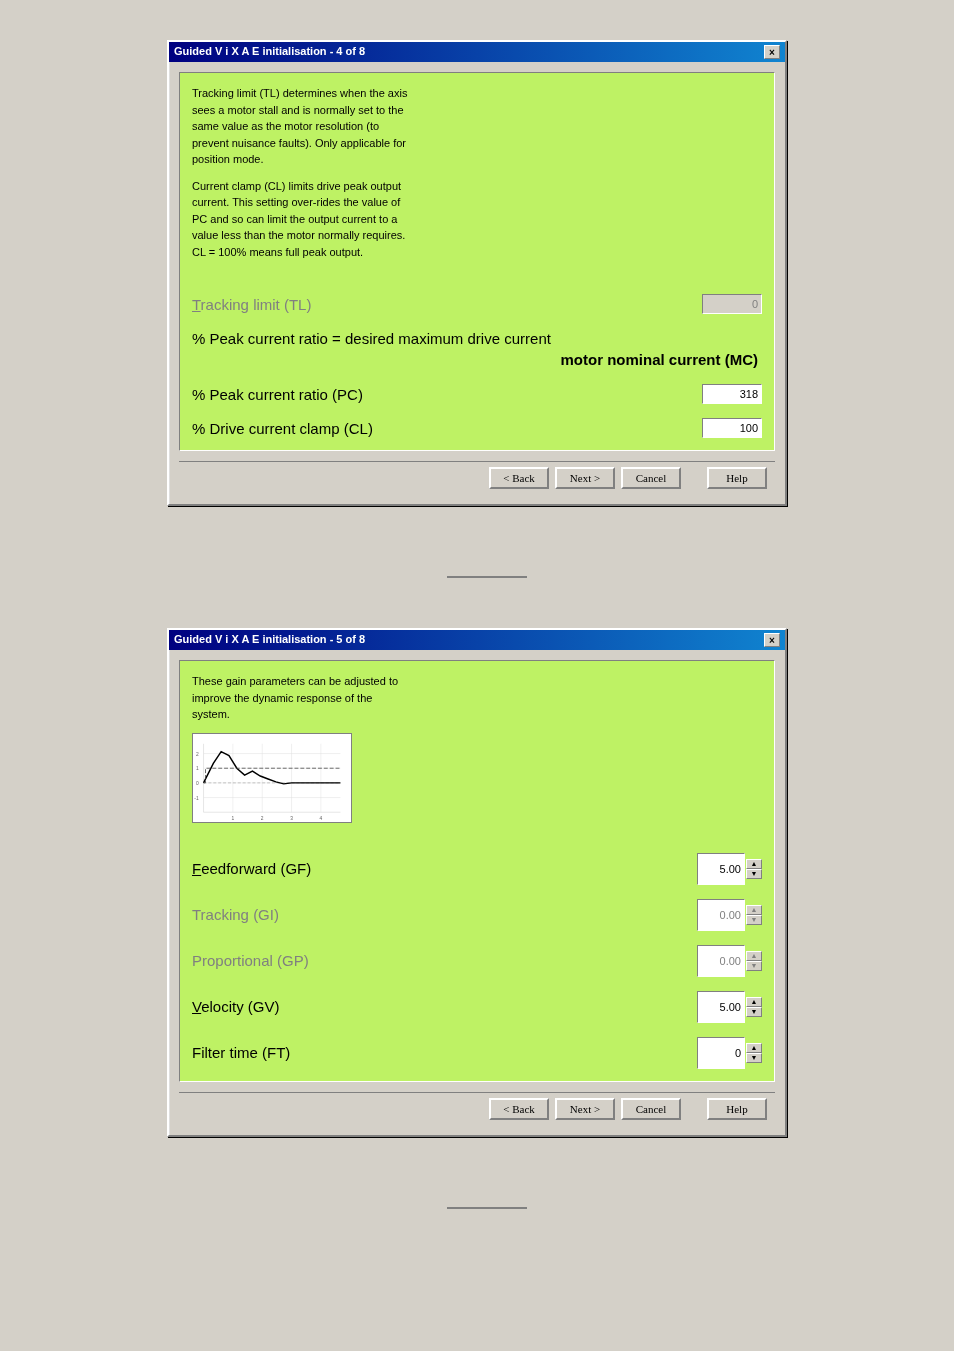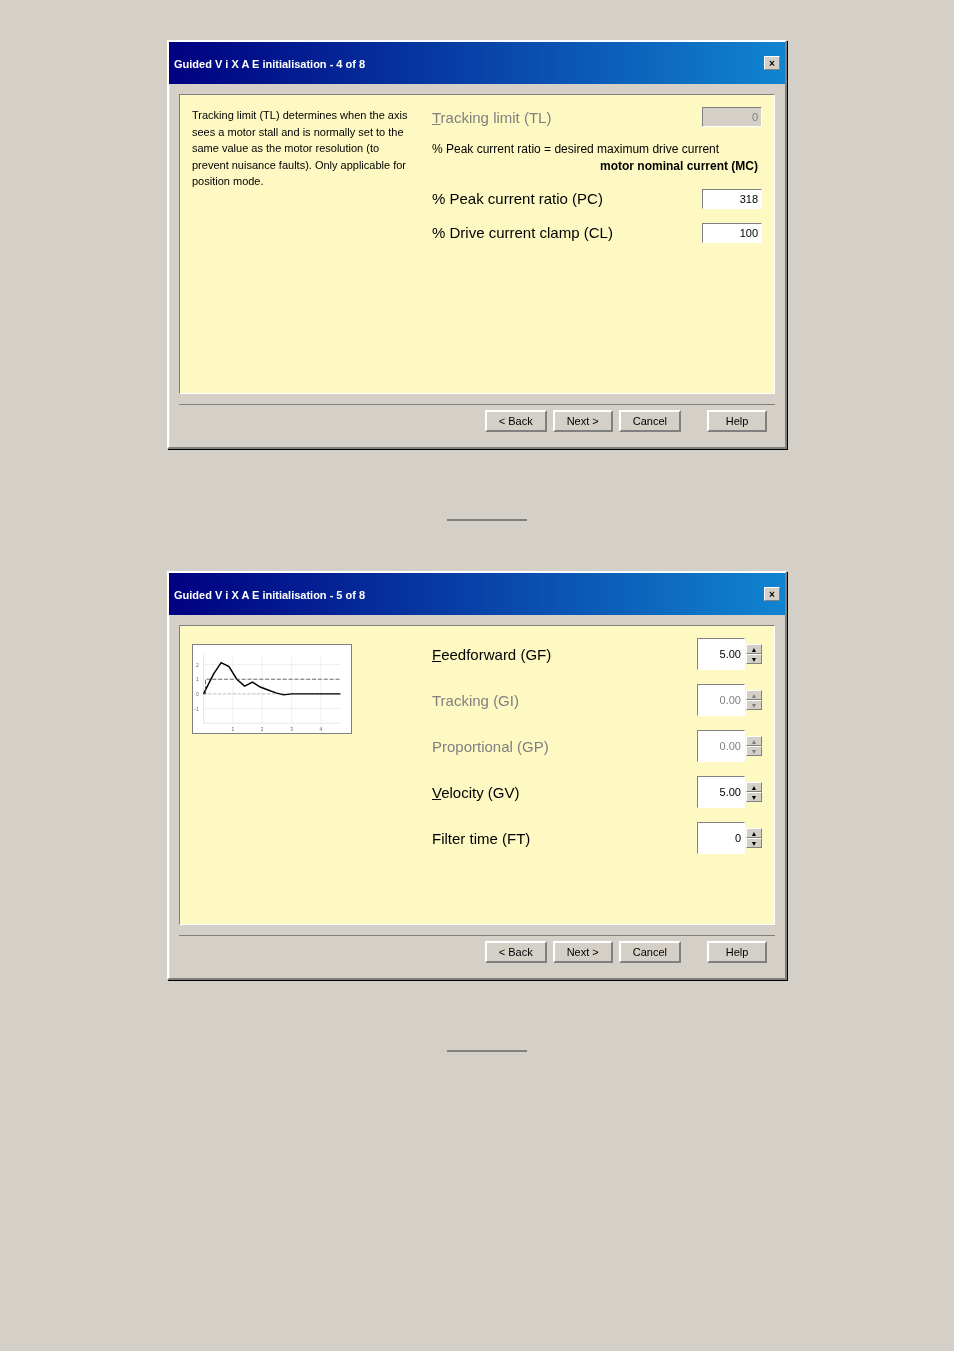--- a/index.html
+++ b/index.html
@@ -25,24 +25,24 @@
       background: #d4d0c8;
       border: 2px solid;
       border-color: #ffffff #808080 #808080 #ffffff;
       box-shadow: 1px 1px 0 #000, inset 1px 1px 0 #dfdfdf;
       width: 620px;
     }
 
     .window-titlebar {
       background: linear-gradient(to right, #000080, #1084d0);
       color: white;
-      padding: 14px 5px;
+      padding: 3px 5px;
       display: flex;
       justify-content: space-between;
-      align-items: flex-end;
+      align-items: flex-start;
       font-weight: bold;
       font-size: 11px;
     }
 
     .window-close-btn {
       background: #d4d0c8;
       border: 1px solid;
       border-color: #ffffff #808080 #808080 #ffffff;
       width: 16px;
       height: 14px;
@@ -56,23 +56,23 @@
     }
 
     .window-content {
       padding: 10px;
     }
 
     
     .inner-panel {
       border: 1px solid;
       border-color: #808080 #ffffff #ffffff #808080;
-      background: #fef9c3;
-      display: flex;
-      flex-direction: row;
+      background: #bef264;
+      display: flex;
+      flex-direction: column;
       min-height: 300px;
       margin-bottom: 10px;
     }
 
     .left-pane {
       width: 240px;
       padding: 12px;
       font-size: 11px;
       line-height: 1.5;
       color: #000;
@@ -118,21 +118,21 @@
       font-family: 'MS Sans Serif', Arial, sans-serif;
       text-align: right;
     }
 
     .form-input-disabled {
       background: #d4d0c8;
       color: #808080;
     }
 
     .info-text {
-      font-size: 12px;
+      font-size: 15px;
       color: #000;
       line-height: 1.4;
     }
 
     
     .spinner-container {
       display: flex;
       align-items: center;
     }
 
@@ -178,21 +178,21 @@
       gap: 6px;
       border-top: 1px solid #808080;
     }
 
     .win-button {
       background: #d4d0c8;
       border: 2px solid;
       border-color: #ffffff #808080 #808080 #ffffff;
       padding: 3px 12px;
       font-size: 11px;
-      font-family: Liberation Sans, sans-serif;
+      font-family: Liberation Serif, serif;
       cursor: pointer;
       min-width: 60px;
       text-align: center;
     }
 
     
     .chart-container {
       width: 160px;
       height: 90px;
       border: 1px solid #808080;
@@ -223,20 +223,21 @@
     <div class="window-titlebar">
       <span>Guided V i X A E initialisation - 4 of 8</span>
       <div class="window-close-btn">×</div>
     </div>
 
     <div class="window-content">
       <div class="inner-panel">
 
         <div class="left-pane">
           <p>Tracking limit (TL) determines when the axis sees a motor stall and is normally set to the same value as the motor resolution (to prevent nuisance faults). Only applicable for position mode.</p>
+          <p>Current clamp (CL) limits drive peak output current. This setting over-rides the value of PC and so can limit the output current to a value less than the motor normally requires. CL = 100% means full peak output.</p>
         </div>
 
         <div class="right-pane">
 
           <div class="form-row">
             <span class="form-label form-label-disabled">
               <span style="text-decoration:underline">T</span>racking limit (TL)
             </span>
             <input class="form-input form-input-disabled" value="0" disabled="" style="">
           </div>
@@ -273,20 +274,21 @@
   <div class="window">
     <div class="window-titlebar">
       <span>Guided V i X A E initialisation - 5 of 8</span>
       <div class="window-close-btn">×</div>
     </div>
 
     <div class="window-content">
       <div class="inner-panel">
 
         <div class="left-pane">
+          <p>These gain parameters can be adjusted to improve the dynamic response of the system.</p>
 
           <div class="chart-container">
             <svg class="chart-svg" viewBox="0 0 160 90" xmlns="http://www.w3.org/2000/svg">
 
               <rect width="160" height="90" fill="white"></rect>
 
               <line x1="10" y1="10" x2="10" y2="80" stroke="#ccc" stroke-width="0.5"></line>
               <line x1="10" y1="80" x2="150" y2="80" stroke="#ccc" stroke-width="0.5"></line>
 
               <line x1="10" y1="20" x2="150" y2="20" stroke="#e0e0e0" stroke-width="0.5"></line>

